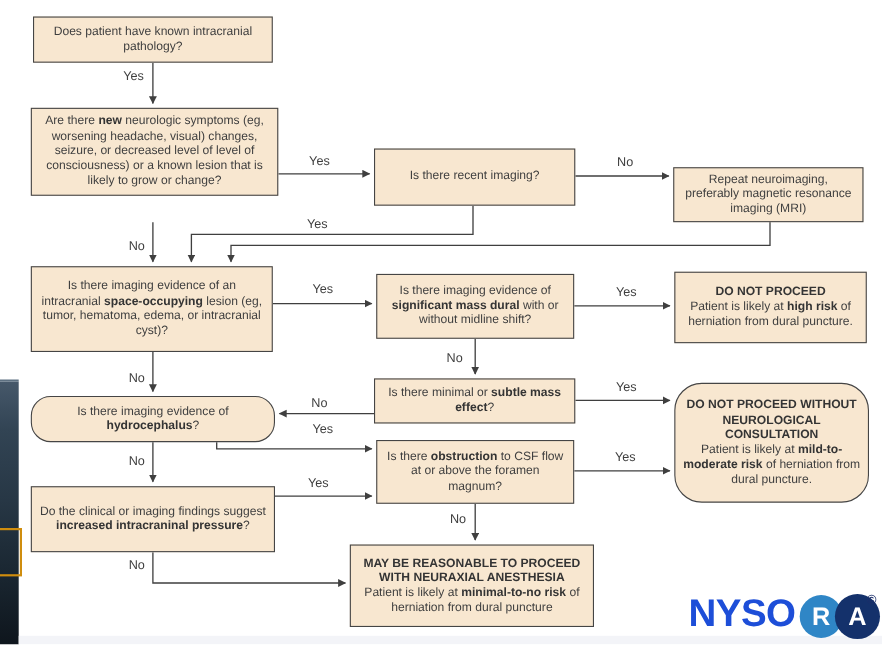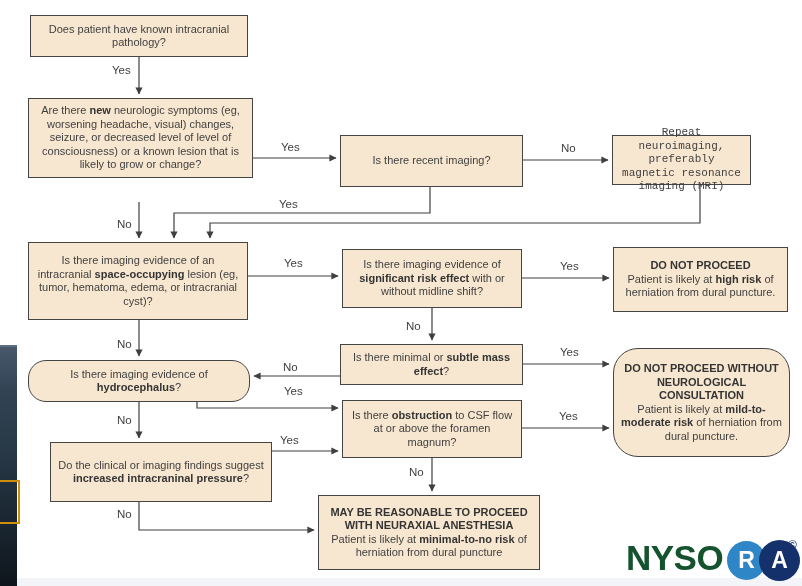--- a/index.html
+++ b/index.html
@@ -30,21 +30,21 @@
     position:absolute;left:-8px;top:133px;width:24px;height:40px;
     border:2px solid #cf8d0e;background:transparent;
   }
   .bottom-strip{
     position:absolute;left:17px;top:578px;width:785px;height:8px;background:#f3f4f8;
   }
   
   .logo{position:absolute;left:624px;top:536px;width:178px;height:48px;}
   .logo-wordmark{
     position:absolute;left:2px;top:2px;
-    font-size:35px;font-weight:bold;letter-spacing:-0.5px;color:#14532d;
+    font-size:35px;font-weight:bold;letter-spacing:-0.5px;color:#1d4ed8;
   }
   .logo-circle{
     position:absolute;border-radius:50%;
     display:flex;align-items:center;justify-content:center;
     color:#ffffff;font-weight:bold;
   }
   .logo-circle-r{left:103px;top:5px;width:39px;height:39px;background:#2f86c6;font-size:23px;z-index:1;}
   .logo-circle-a{left:135px;top:4px;width:41px;height:41px;background:#14316b;font-size:23px;z-index:2;}
   .logo-copyright{
     position:absolute;left:164px;top:2px;font-size:12px;font-weight:bold;color:#1c2f6b;z-index:3;
@@ -88,30 +88,30 @@
   </div>
 
   <div class="node" style="left:28px;top:98px;width:225px;height:80px;">
     <span class="node-text"><span>Are there </span><b>new</b><span> neurologic symptoms (eg, worsening headache, visual) changes, seizure, or decreased level of level of consciousness) or a known lesion that is likely to grow or change?</span></span>
   </div>
 
   <div class="node" style="left:340px;top:135px;width:183px;height:52px;">
     <span class="node-text"><span>Is there recent imaging?</span></span>
   </div>
 
-  <div class="node" style="left:612px;top:135px;width:139px;height:50px;font-family:Liberation Mono, monospace;">
+  <div class="node" style="left:612px;top:152px;width:173px;height:50px;">
     <span class="node-text"><span>Repeat neuroimaging, preferably magnetic resonance imaging (MRI)</span></span>
   </div>
 
   <div class="node" style="left:28px;top:242px;width:220px;height:78px;">
     <span class="node-text"><span>Is there imaging evidence of an intracranial </span><b>space-occupying</b><span> lesion (eg, tumor, hematoma, edema, or intracranial cyst)?</span></span>
   </div>
 
   <div class="node" style="left:342px;top:249px;width:180px;height:59px;">
-    <span class="node-text"><span>Is there imaging evidence of </span><b>significant risk effect</b><span> with or without midline shift?</span></span>
+    <span class="node-text"><span>Is there imaging evidence of </span><b>significant mass dural</b><span> with or without midline shift?</span></span>
   </div>
 
   <div class="node" style="left:613px;top:247px;width:175px;height:65px;">
     <span class="node-text"><b>DO NOT PROCEED</b><br><span>Patient is likely at </span><b>high risk</b><span> of herniation from dural puncture.</span></span>
   </div>
 
   <div class="node" style="left:340px;top:344px;width:183px;height:41px;">
     <span class="node-text"><span>Is there minimal or </span><b>subtle mass effect</b><span>?</span></span>
   </div>
 
@@ -120,21 +120,21 @@
   </div>
 
   <div class="node" style="left:342px;top:400px;width:180px;height:58px;">
     <span class="node-text"><span>Is there </span><b>obstruction</b><span> to CSF flow at or above the foramen magnum?</span></span>
   </div>
 
   <div class="node" style="left:613px;top:348px;width:177px;height:109px;border-radius:25px;">
     <span class="node-text"><b>DO NOT PROCEED WITHOUT NEUROLOGICAL CONSULTATION</b><br><span>Patient is likely at </span><b>mild-to-moderate risk</b><span> of herniation from dural puncture.</span></span>
   </div>
 
-  <div class="node" style="left:28px;top:442px;width:222px;height:60px;margin-left:22px;">
+  <div class="node" style="left:28px;top:442px;width:222px;height:60px;">
     <span class="node-text"><span>Do the clinical or imaging findings suggest </span><b>increased intracraninal pressure</b><span>?</span></span>
   </div>
 
   <div class="node" style="left:318px;top:495px;width:222px;height:75px;">
     <span class="node-text"><b>MAY BE REASONABLE TO PROCEED WITH NEURAXIAL ANESTHESIA</b><br><span>Patient is likely at </span><b>minimal-to-no risk</b><span> of herniation from dural puncture</span></span>
   </div>
 
   <div class="edge-label" style="left:112px;top:64px;">Yes</div>
   <div class="edge-label" style="left:281px;top:141px;">Yes</div>
   <div class="edge-label" style="left:561px;top:142px;">No</div>

